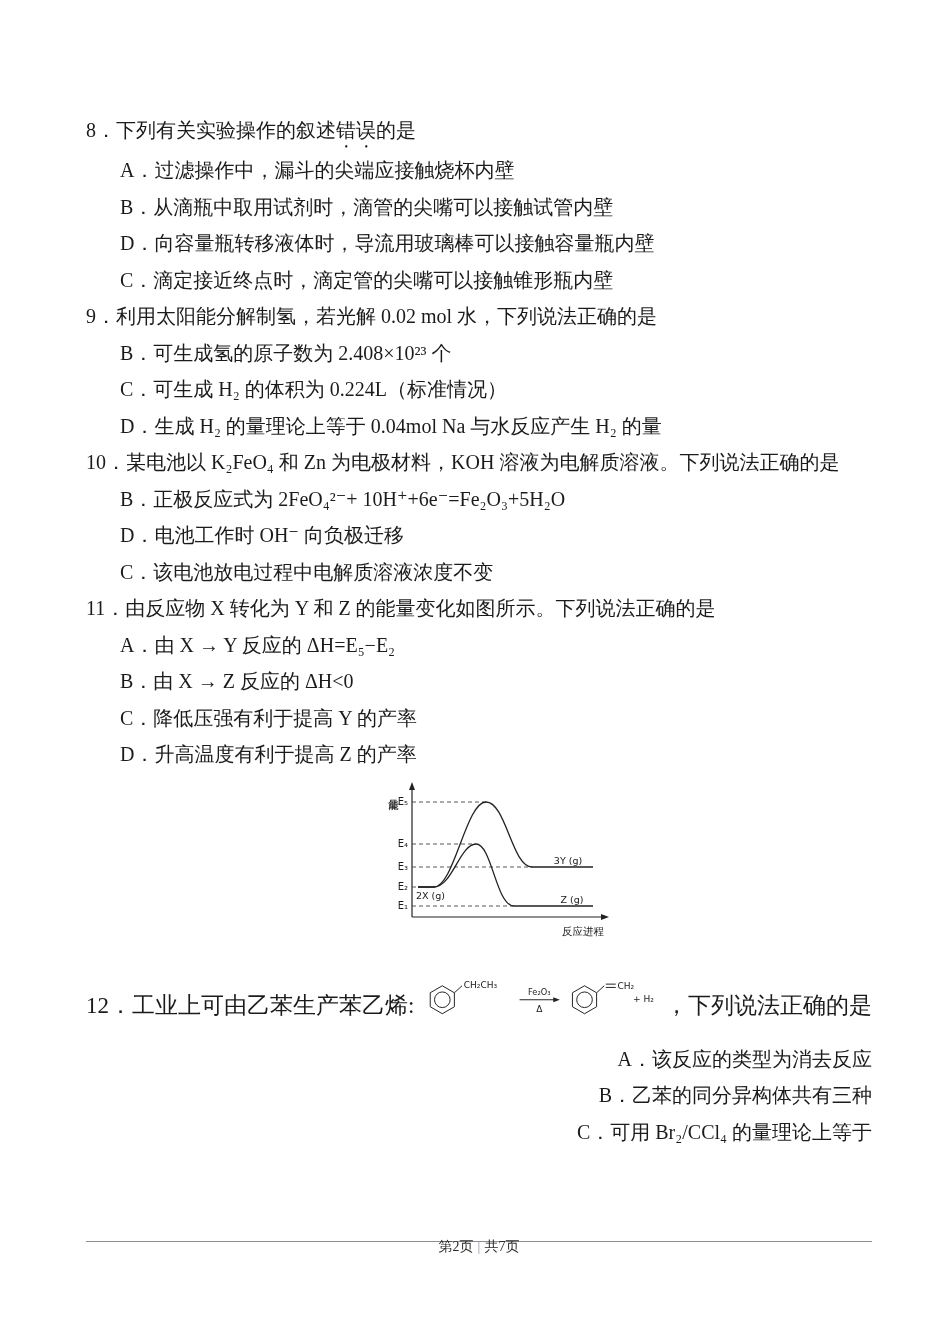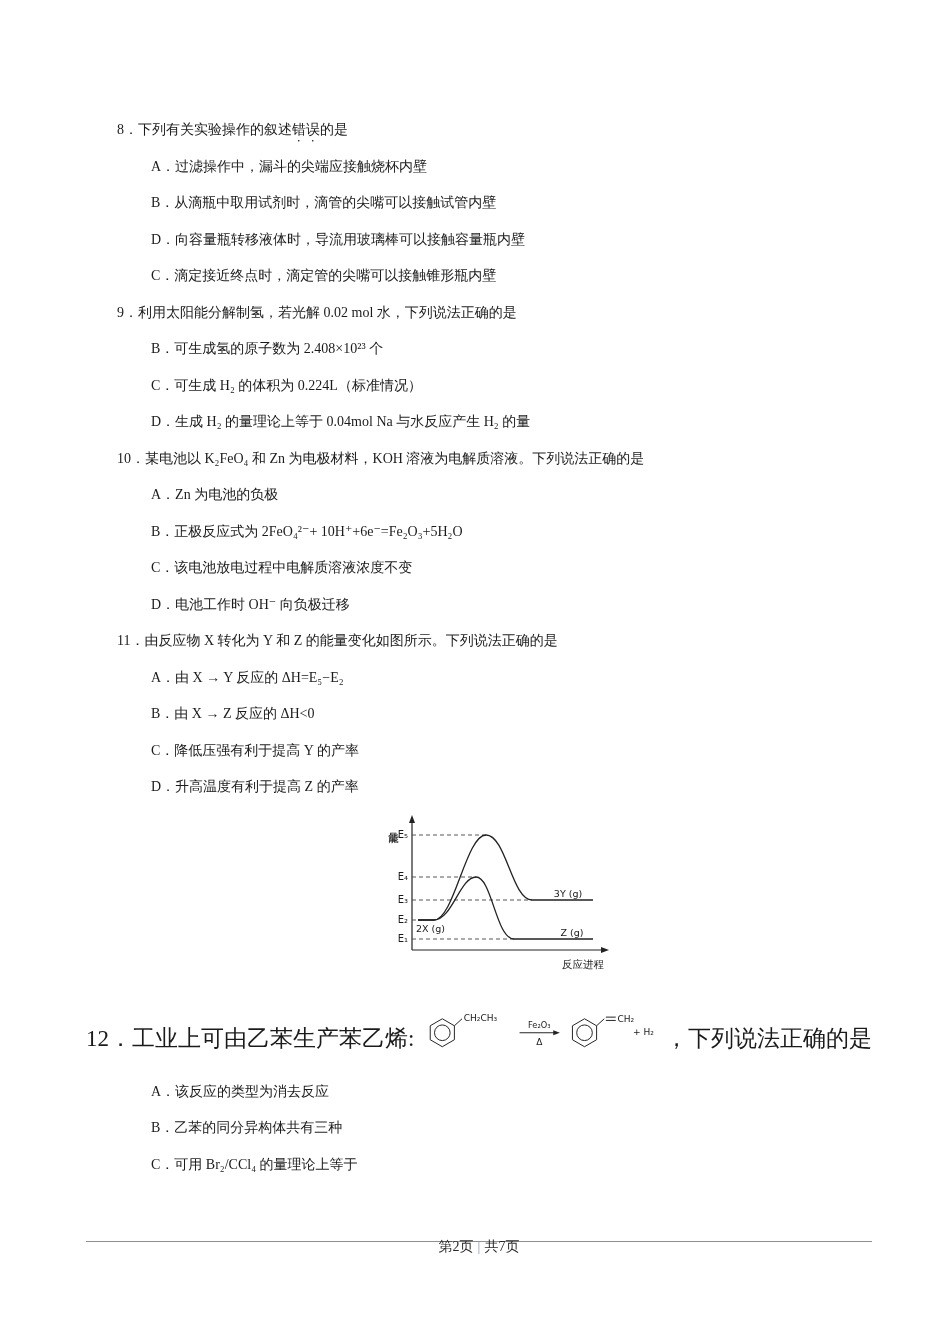--- a/index.html
+++ b/index.html
@@ -3,38 +3,38 @@
 <meta charset="utf-8">
 <style>
   * { margin:0; padding:0; box-sizing:border-box; }
   html,body { background:#ffffff; }
   body {
     width:950px; height:1344px; position:relative; overflow:hidden;
     font-family:"Liberation Serif","DejaVu Serif",serif;
     color:#1b1b1b;
   }
   .page { padding:112px 78px 0 86px; }
-  .line { font-size:14px; line-height:36.5px; white-space:nowrap;margin-left:31px; }
+  .line { font-size:20px; line-height:36.5px; white-space:nowrap; }
   .stem  { font-weight:normal; }
   .option { padding-left:34px; }
   .em {
     -webkit-text-emphasis: filled dot; text-emphasis: filled dot;
     -webkit-text-emphasis-position: under right; text-emphasis-position: under right;
   }
   .diagram-wrap { margin:4px 0 2px 292px; width:240px; }
   svg text { font-family:"DejaVu Sans","Liberation Sans",sans-serif; fill:#1b1b1b; }
   .vtext { writing-mode: vertical-rl; text-orientation: upright; }
   .axis { stroke:#222; stroke-width:1.2; fill:none; }
   .dash { stroke:#444; stroke-width:0.9; stroke-dasharray:4 3; fill:none; }
   .curve { stroke:#222; stroke-width:1.3; fill:none; }
   .bond { stroke:#222; stroke-width:1.2; fill:none; }
   .scheme-line { display:flex; align-items:center; margin-top:8px; }
   .scheme-line .txt { font-size:23px; white-space:nowrap; transform:translateY(12px); }
   .scheme-svg { margin:0 2px; }
-  .q12-options { margin-top:10px; }
+  .q12-options { margin-top:10px;text-align:right; }
   .footer-rule { position:absolute; left:86px; right:78px; bottom:102px; border-top:1px solid #8f8f8f; }
   .footer { position:absolute; left:86px; right:78px; bottom:88px; text-align:center; font-size:14px; color:#2a2a2a; }
   .footer .div { color:#8a96a8; padding:0 4px; }
 </style>
 </head>
 <body>
 
 <div class="page">
 
   <section>
@@ -47,24 +47,23 @@
 
   <section>
     <div class="line stem">9．利用太阳能分解制氢，若光解 0.02 mol 水，下列说法正确的是</div>
     <div class="line option">B．可生成氢的原子数为 2.408×10²³ 个</div>
     <div class="line option">C．可生成 H₂ 的体积为 0.224L（标准情况）</div>
     <div class="line option">D．生成 H₂ 的量理论上等于 0.04mol Na 与水反应产生 H₂ 的量</div>
   </section>
 
   <section>
     <div class="line stem">10．某电池以 K₂FeO₄ 和 Zn 为电极材料，KOH 溶液为电解质溶液。下列说法正确的是</div>
-    <div class="line option">A．Zn 为电池的负极</div>
     <div class="line option">B．正极反应式为 2FeO₄²⁻+ 10H⁺+6e⁻=Fe₂O₃+5H₂O</div>
+    <div class="line option">D．电池工作时 OH⁻ 向负极迁移</div>
     <div class="line option">C．该电池放电过程中电解质溶液浓度不变</div>
-    <div class="line option">D．电池工作时 OH⁻ 向负极迁移</div>
   </section>
 
   <section>
     <div class="line stem">11．由反应物 X 转化为 Y 和 Z 的能量变化如图所示。下列说法正确的是</div>
     <div class="line option">A．由 X → Y 反应的 ΔH=E₅−E₂</div>
     <div class="line option">B．由 X → Z 反应的 ΔH&lt;0</div>
     <div class="line option">C．降低压强有利于提高 Y 的产率</div>
     <div class="line option">D．升高温度有利于提高 Z 的产率</div>
 
     <div class="diagram-wrap">

